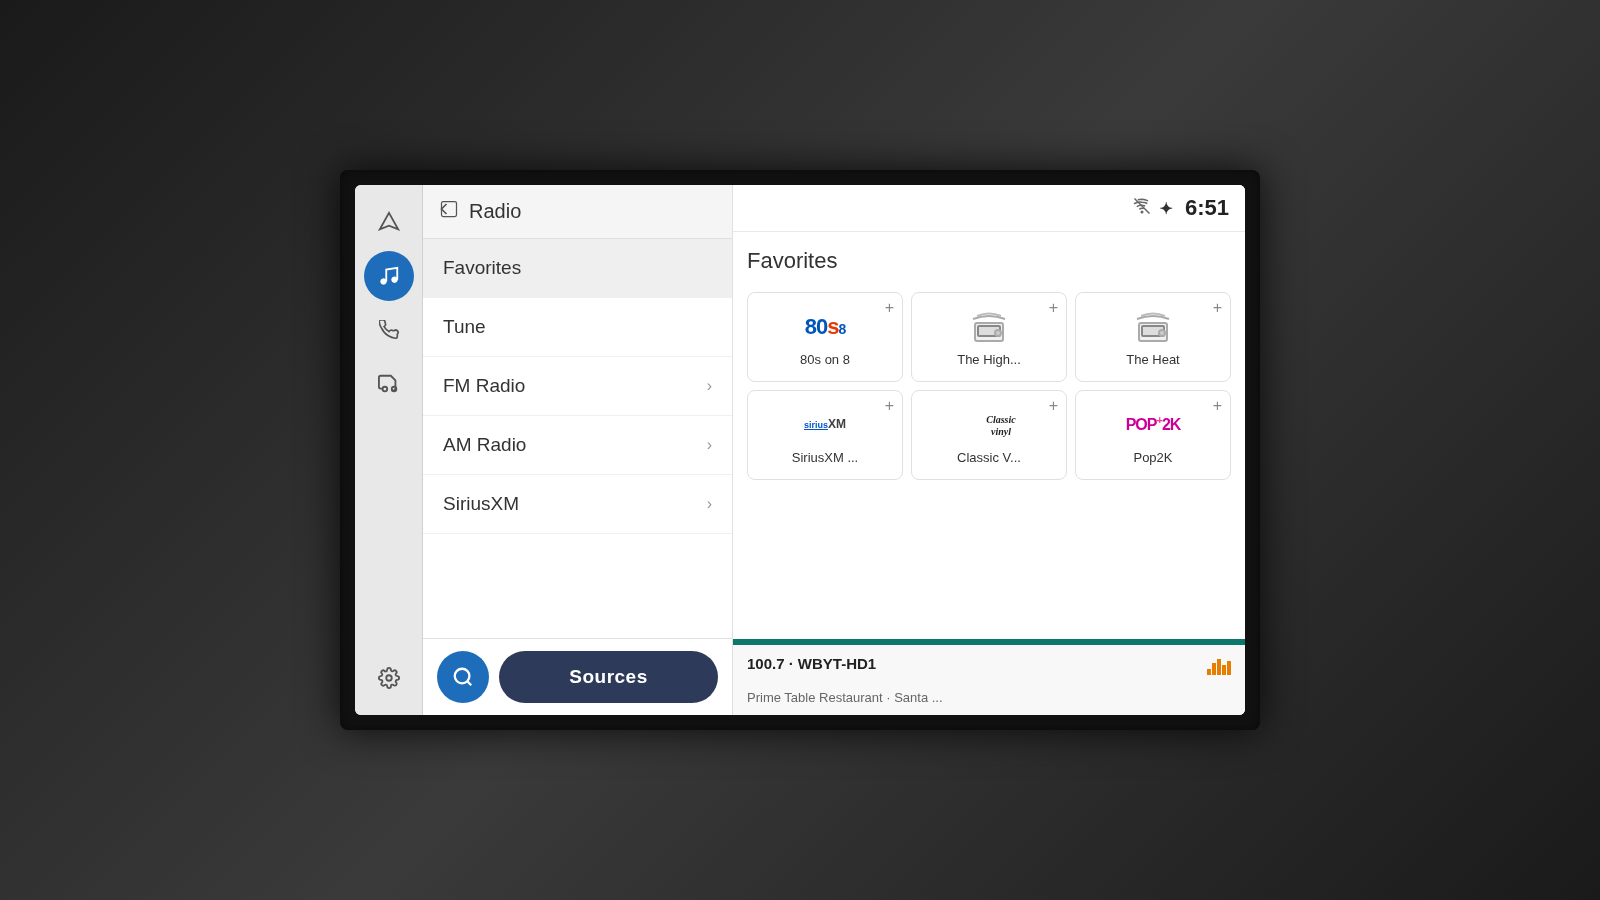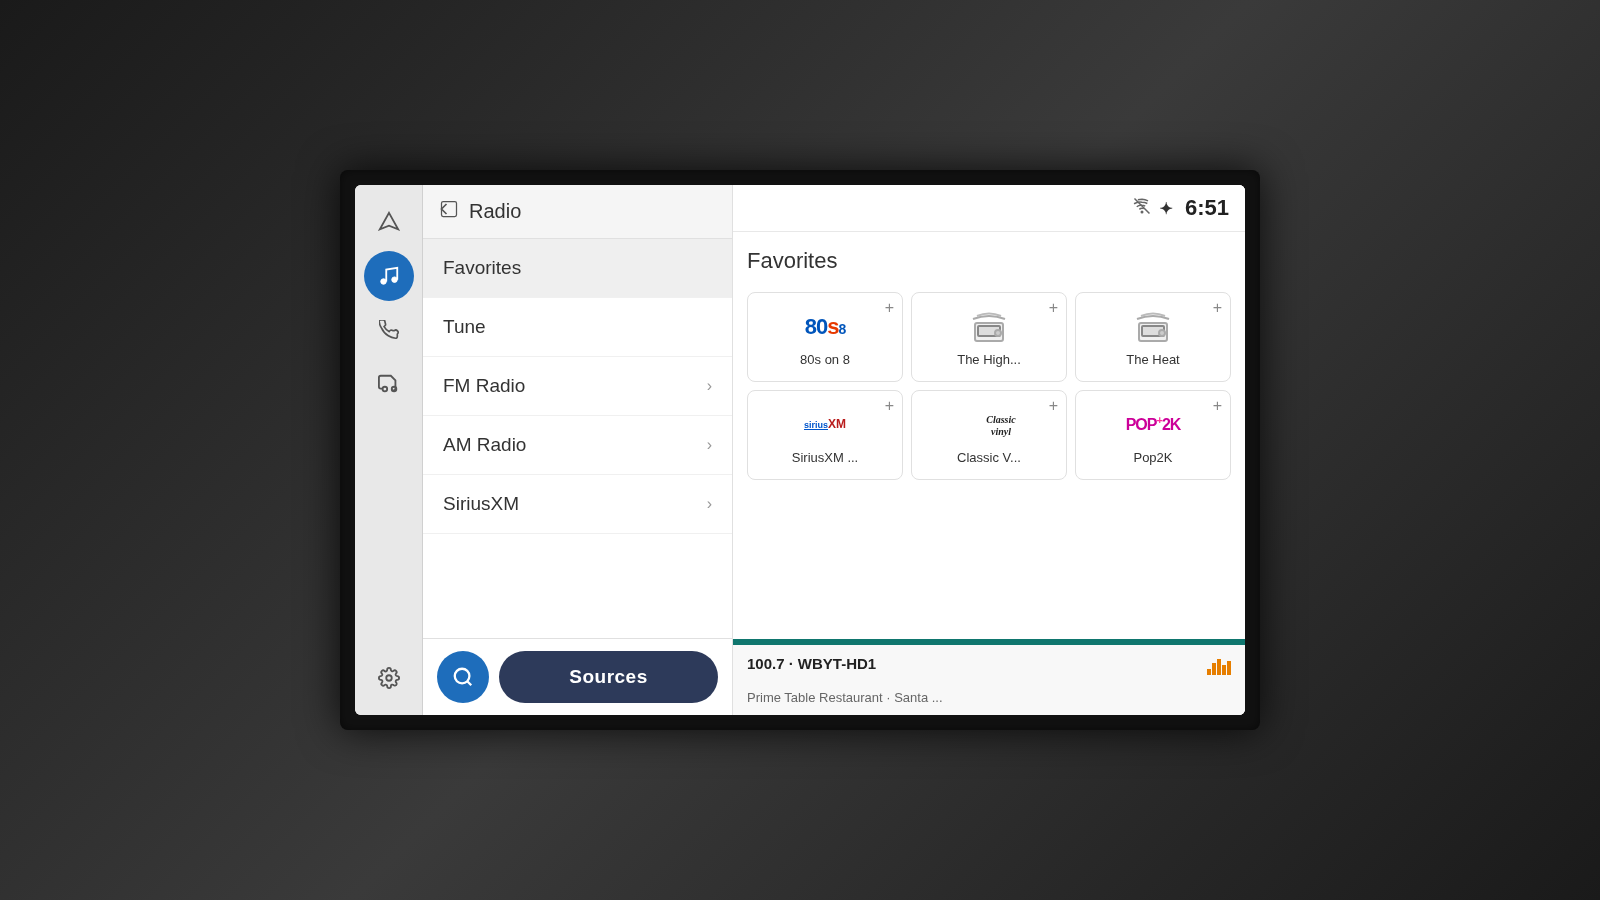--- a/index.html
+++ b/index.html
@@ -436,21 +436,21 @@
                   <path d="M6 5 Q18 0 30 5" stroke="#bbb" fill="none"></path>
                 </svg>
               </div>
               <span class="card-label">The Heat</span>
             </div>
 
             <div class="favorite-card">
               <span class="card-plus">+</span>
               <div class="card-logo">
                 <span style="font-size:10px; font-weight:800; color:#003399; text-align:center; line-height:1.2;">
-                  <span style="color:#0055cc; font-size:9px;text-decoration:underline;">sirius</span><span style="font-size:12px; color:#b91c1c;">XM</span>
+                  <span style="color:#0055cc; font-size:9px;text-decoration:underline;">sirius</span><span style="font-size:12px; color:#404040;">XM</span>
                 </span>
               </div>
               <span class="card-label">SiriusXM ...</span>
             </div>
 
             <div class="favorite-card">
               <span class="card-plus">+</span>
               <div class="card-logo">
                 <span style="font-size:11px; font-weight:700; color:#222; font-style:italic; text-align:center;margin-left:24px;">
                   <em style="font-family:serif; font-size:10px;">Classic</em><br>

